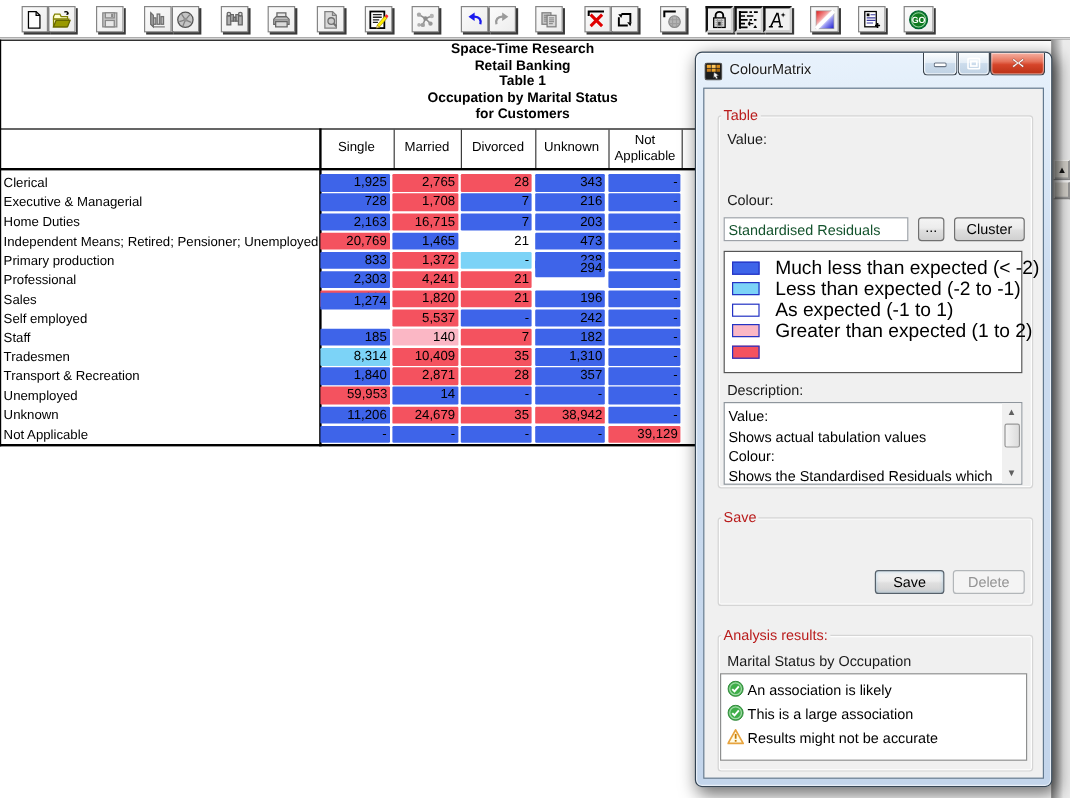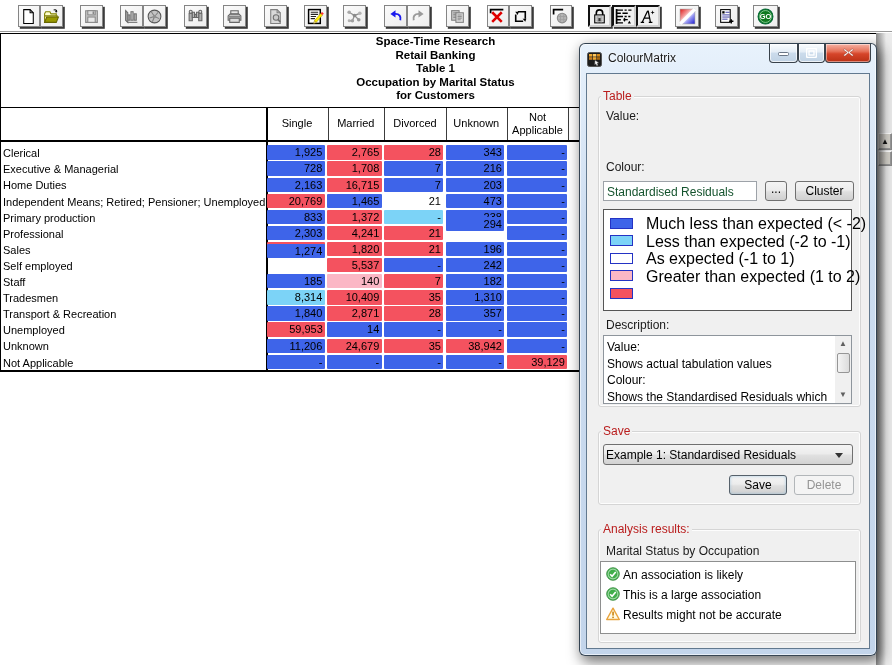--- a/index.html
+++ b/index.html
@@ -392,21 +392,20 @@
     <div class="lbl" style="left:19px;top:244px">Description:</div>
     <div class="abs" style="left:16px;top:261px;width:249px;height:69px;background:#fff;border:1px solid #8e959c;font-size:12px;line-height:16.6px;padding:3px 0 0 3px;color:#000">Value:<br>Shows actual tabulation values<br>Colour:<br>Shows the Standardised Residuals which</div>
     <div class="abs" style="left:248px;top:262px;width:16px;height:67px;background:#f0f0f0">
       <div class="abs" style="left:0;top:1px;width:16px;height:14px;text-align:center;font-size:8px;line-height:14px;color:#606060">▲</div>
       <div class="abs" style="left:1.5px;top:17px;width:13px;height:20px;border:1px solid #969696;border-radius:2px;background:linear-gradient(to right,#f4f4f4,#dcdcdc)"></div>
       <div class="abs" style="left:0;top:52px;width:16px;height:14px;text-align:center;font-size:8px;line-height:14px;color:#606060">▼</div>
     </div>
 
     <div class="grp" style="left:11px;top:357px;width:263px;height:74px"></div>
     <div class="glabel" style="left:14px;top:350px">Save</div>
-    <div class="combo" style="left:16px;top:369.5px;width:250px;height:21.5px;padding-top:3px">Example 1: Standardised Residuals<i class="carrow" style="top:8px"></i></div>
     <div class="btn" style="left:142px;top:400.5px;width:58px;height:20.5px;line-height:19px;border-color:#56616b;box-shadow:inset 0 0 3px rgba(130,185,220,0.65)">Save</div>
     <div class="btn" style="left:207px;top:400.5px;width:60px;height:20.5px;line-height:19px;color:#949494;border-color:#b2b6b9;background:#f4f4f4">Delete</div>
 
     <div class="grp" style="left:11px;top:455px;width:263px;height:114px"></div>
     <div class="glabel" style="left:14px;top:447.5px">Analysis results:</div>
     <div class="lbl" style="left:19px;top:470px">Marital Status by Occupation</div>
     <div class="abs" style="left:13px;top:487px;width:256px;height:73px;background:#fff;border:1px solid #8e8f8f">
       <div class="ric" style="top:5px"><svg width="14" height="14" viewBox="0 0 14 14">
             <circle cx="7" cy="7" r="6.3" fill="#3fae49"></circle>
             <circle cx="7" cy="7" r="6.3" fill="none" stroke="#2e8537" stroke-width="0.8"></circle>

